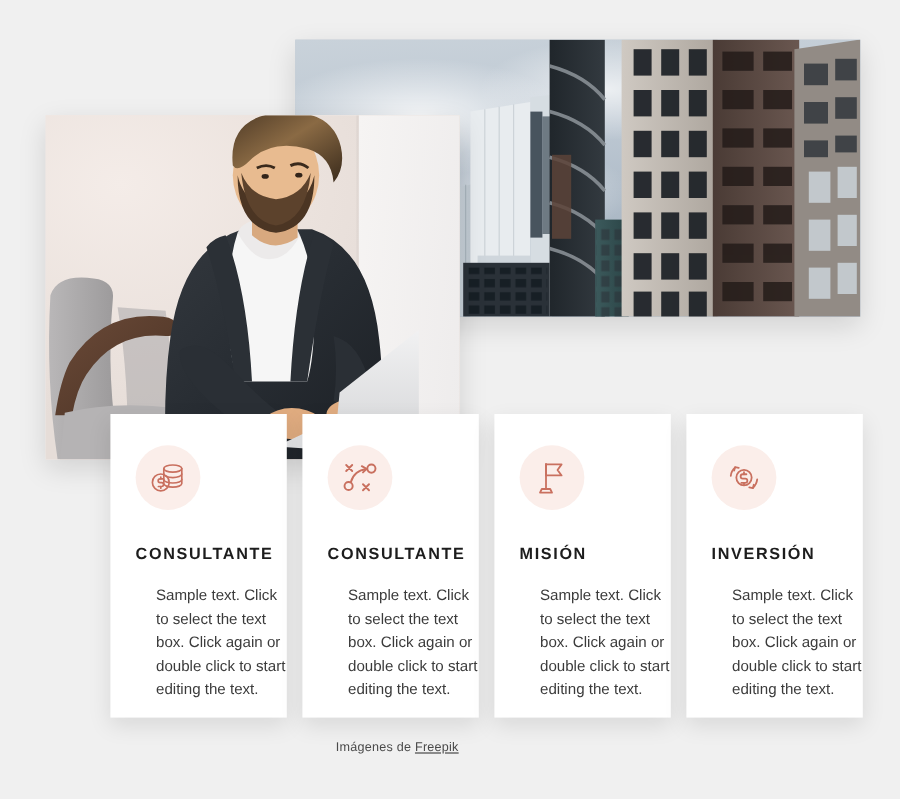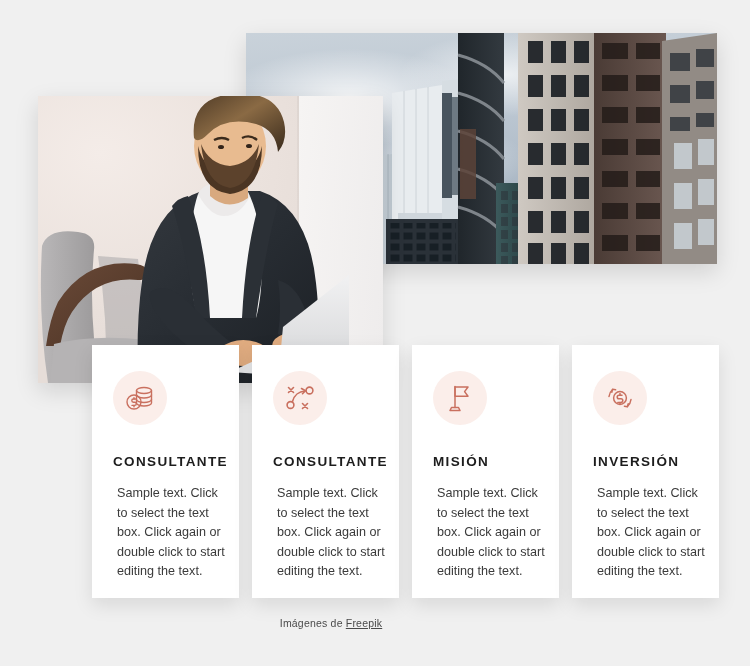--- a/index.html
+++ b/index.html
@@ -100,21 +100,21 @@
     font-weight: bold;
     letter-spacing: 1.35px;
     color: #1d1d1d;
     margin: 0 0 14px 0;
     line-height: 1.2;
   }
   .card-text {
     font-size: 12.6px;
     line-height: 19.5px;
     color: #3b3b3b;
-    margin: 4px;
+    margin: 17px;
     width: 112px;
   }
 
   
   .footer {
     position: absolute;
     left: 0;
     top: 617px;
     width: 662px;
     text-align: center;

